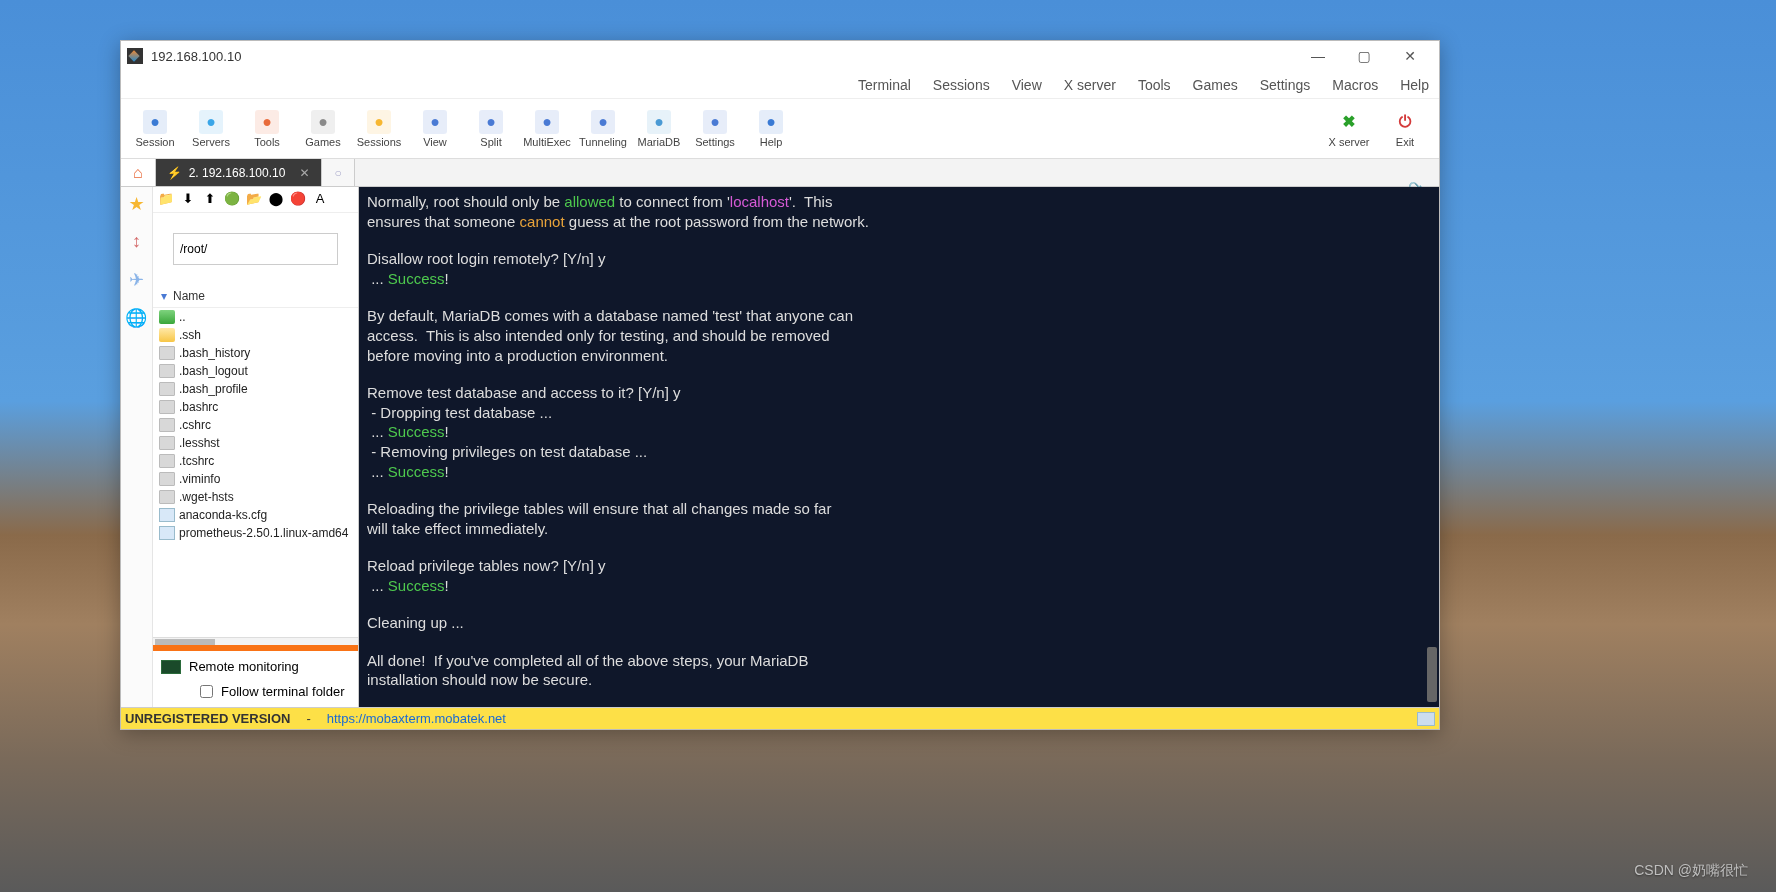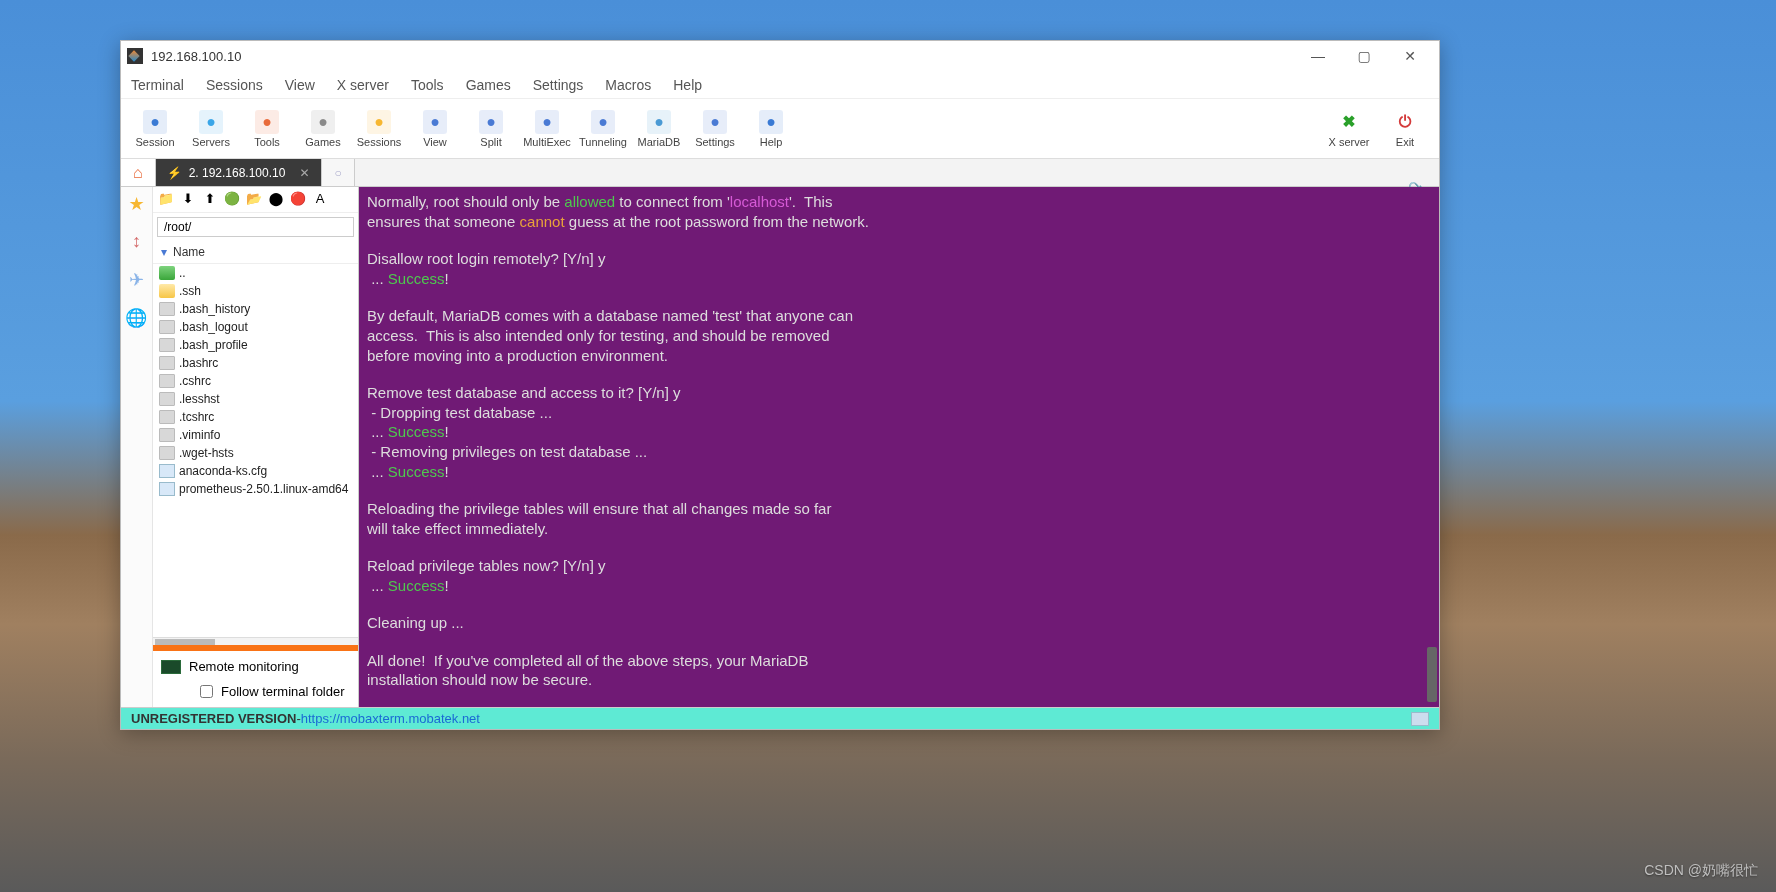--- a/index.html
+++ b/index.html
@@ -10,60 +10,60 @@
 .vmware-ic { background: linear-gradient(135deg,#f7a640,#e87a20); position: relative; }
 .vmware-ic::after { content:""; position:absolute; inset:8px; border:3px solid #fff; border-radius:2px; }
 .moba-ic { background:#222; position:relative; }
 .moba-ic::after { content:""; position:absolute; left:14px; top:18px; width:24px; height:24px; background:linear-gradient(135deg,#e83,#c22 50%,#3a8 50%,#28c); transform:rotate(45deg); }
 .app-window { position: absolute; left: 120px; top: 40px; width: 1320px; height: 690px; background: #fff; border: 1px solid #bbb; box-shadow: 0 4px 20px rgba(0,0,0,.3); display: flex; flex-direction: column; }
 .titlebar { height: 30px; display: flex; align-items: center; padding: 0 6px; font-size: 13px; color: #333; }
 .titlebar-icon { width:16px; height:16px; background:#333; margin-right:8px; position:relative; }
 .titlebar-icon::after{content:"";position:absolute;left:3px;top:4px;width:8px;height:8px;background:linear-gradient(135deg,#e83,#28c);transform:rotate(45deg);}
 .win-controls { margin-left: auto; display: flex; }
 .win-btn { width: 46px; height: 28px; display: flex; align-items: center; justify-content: center; color: #555; font-size: 14px; cursor: pointer; }
-.menubar { height: 28px; display: flex; align-items: center; padding: 0 10px; font-size: 14px; color: #555; gap: 22px; border-bottom: 1px solid #eee; }
+.menubar { height: 28px; display: flex; align-items: center; padding: 0 10px; font-size: 14px; color: #555; gap: 22px; border-bottom: 1px solid #eee; justify-content: flex-end; }
 .menubar span { cursor: pointer; }
 .toolbar { height: 60px; display: flex; align-items: center; padding: 0 6px; border-bottom: 1px solid #ddd; }
 .tbtn { width: 56px; text-align: center; font-size: 11px; color: #444; cursor: pointer; }
 .tbtn-ic { width: 24px; height: 24px; margin: 0 auto 2px; border-radius: 3px; display:flex; align-items:center; justify-content:center; font-size:16px; }
 .tb-spacer { flex: 1; }
 .tab-strip { height: 28px; background: #f3f3f3; display: flex; align-items: stretch; border-bottom: 1px solid #ccc; }
 .quick-connect { width: 240px; border: none; padding: 0 10px; font-size: 13px; font-style: italic; color: #888; background: #fff; border-right: 1px solid #ddd; }
 .tab { display: flex; align-items: center; padding: 0 12px; font-size: 12px; border-right: 1px solid #ccc; background: #eaeaea; gap: 6px; cursor: pointer; }
 .tab.home { background:#fff; }
 .tab.active { background: #3a3a3a; color: #fff; }
 .tab .tclose { color: #aaa; margin-left: 8px; }
 .main-area { flex: 1; display: flex; min-height: 0; }
 .side-toolbar { width: 32px; background: #fbfbfb; border-right: 1px solid #e5e5e5; display: flex; flex-direction: column; align-items: center; padding-top: 6px; gap: 16px; }
 .side-toolbar div { width: 22px; height: 22px; cursor: pointer; font-size: 18px; text-align: center; }
 .file-browser { width: 206px; background: #fff; border-right: 1px solid #ccc; display: flex; flex-direction: column; font-size: 12px; }
 .fb-toolbar { height: 26px; display: flex; align-items: center; padding: 0 4px; gap: 4px; border-bottom: 1px solid #eee; }
 .fb-toolbar span { width: 18px; height: 18px; cursor: pointer; text-align:center; font-size:13px; }
-.fb-path { height: 20px; border: 1px solid #ccc; margin: 4px; padding: 0 6px; font-size: 12px; }
+.fb-path { height: 32px; border: 1px solid #ccc; margin: 20px; padding: 0 6px; font-size: 12px; }
 .fb-header { padding: 4px 8px; font-size: 12px; color: #333; border-bottom: 1px solid #eee; display: flex; align-items: center; gap: 6px; }
 .fb-list { flex: 1; overflow: auto; }
 .fb-item { display: flex; align-items: center; padding: 2px 6px; gap: 4px; cursor: pointer; font-size: 12px; color: #222; }
 .fic { width: 16px; height: 14px; display: inline-block; }
 .fic.folder { background: linear-gradient(#ffe9a8,#f7c646); border-radius:2px; }
 .fic.folder-up { background: linear-gradient(#7ed37e,#3aa63a); border-radius:2px; }
 .fic.file { background: #d8d8d8; border: 1px solid #bbb; border-radius:1px; }
 .fic.cfg { background: #d8e8f8; border: 1px solid #9bc; }
 .fb-footer { border-top: 6px solid #f97316; padding: 8px; }
 .fb-footer .rm { display: flex; align-items: center; gap: 8px; font-size: 13px; margin-bottom: 10px; }
 .fb-footer .rm-ic { width:20px; height:14px; background:#1a4a2a; border:1px solid #2a6a3a; }
 .fb-footer label { display: flex; align-items: center; gap: 8px; font-size: 13px; padding-left: 39px; }
-.terminal { flex: 1; background: #701a75; color: #ddd; font-family: "Consolas","Courier New",monospace; font-size: 15px; line-height: 1.18; padding: 6px 8px; overflow: hidden; white-space: pre-wrap; position: relative; }
+.terminal { flex: 1; background: #0f172a; color: #ddd; font-family: "Consolas","Courier New",monospace; font-size: 15px; line-height: 1.18; padding: 6px 8px; overflow: hidden; white-space: pre-wrap; position: relative; }
 .terminal .green { color: #4ec94e; }
 .terminal .orange { color: #e8a33a; }
 .terminal .magenta { color: #d65ad6; }
 .term-scroll { position: absolute; right: 2px; top: 460px; width: 10px; height: 55px; background: #666; border-radius: 2px; }
-.statusbar { height: 22px; background: #5eead4; border-top: 1px solid #ccc; display: flex; align-items: center; padding: 0 10px; font-size: 13px; color: #333; gap: 0; }
+.statusbar { height: 22px; background: #fde047; border-top: 1px solid #ccc; display: flex; align-items: center; padding: 0 4px; font-size: 13px; color: #333; gap: 16px; }
 .statusbar a { color: #1a6ad4; text-decoration: none; }
 .statusbar .sb-ic { margin-left:auto; width:18px; height:14px; background:#cde; border:1px solid #9bc; }
-.watermark { position: absolute; right: 18px; bottom: 12px; color: #d0d0d0; font-size: 14px; opacity:.85; text-shadow:0 1px 2px rgba(0,0,0,.5); }
+.watermark { position: absolute; right: 28px; bottom: 12px; color: #d0d0d0; font-size: 14px; opacity:.85; text-shadow:0 1px 2px rgba(0,0,0,.5); }
 .attach-ic { position:absolute; right:8px; top:140px; color:#4a7ad4; font-size:18px; cursor:pointer; }
 </style>
 </head>
 <body>
 
 <div class="desktop-icons">
 </div>
 
 <div class="app-window">
   <div class="titlebar">

